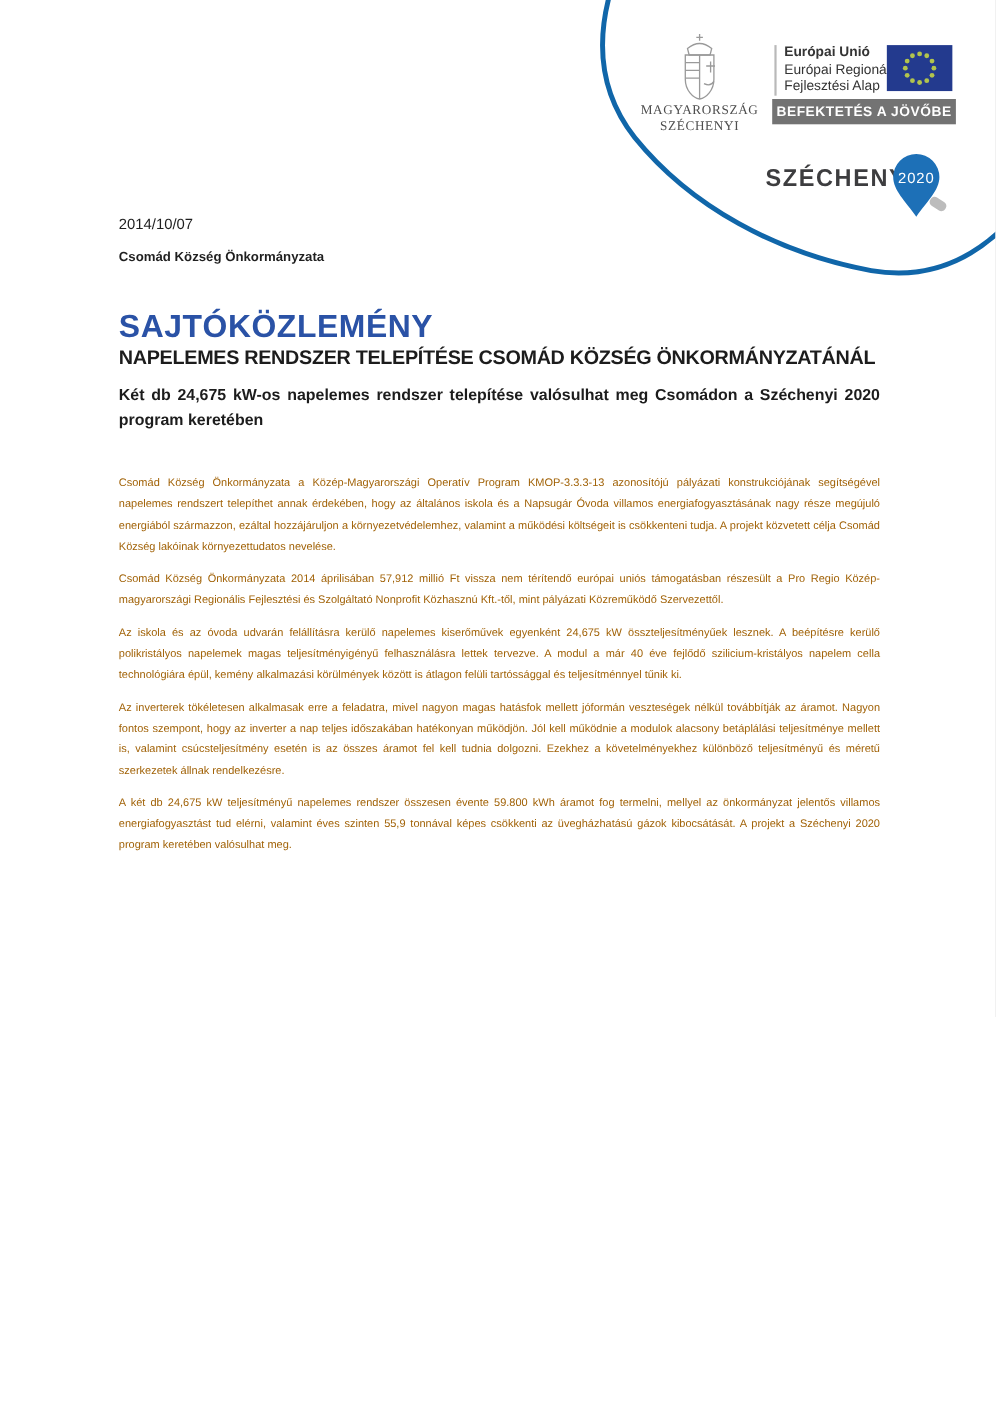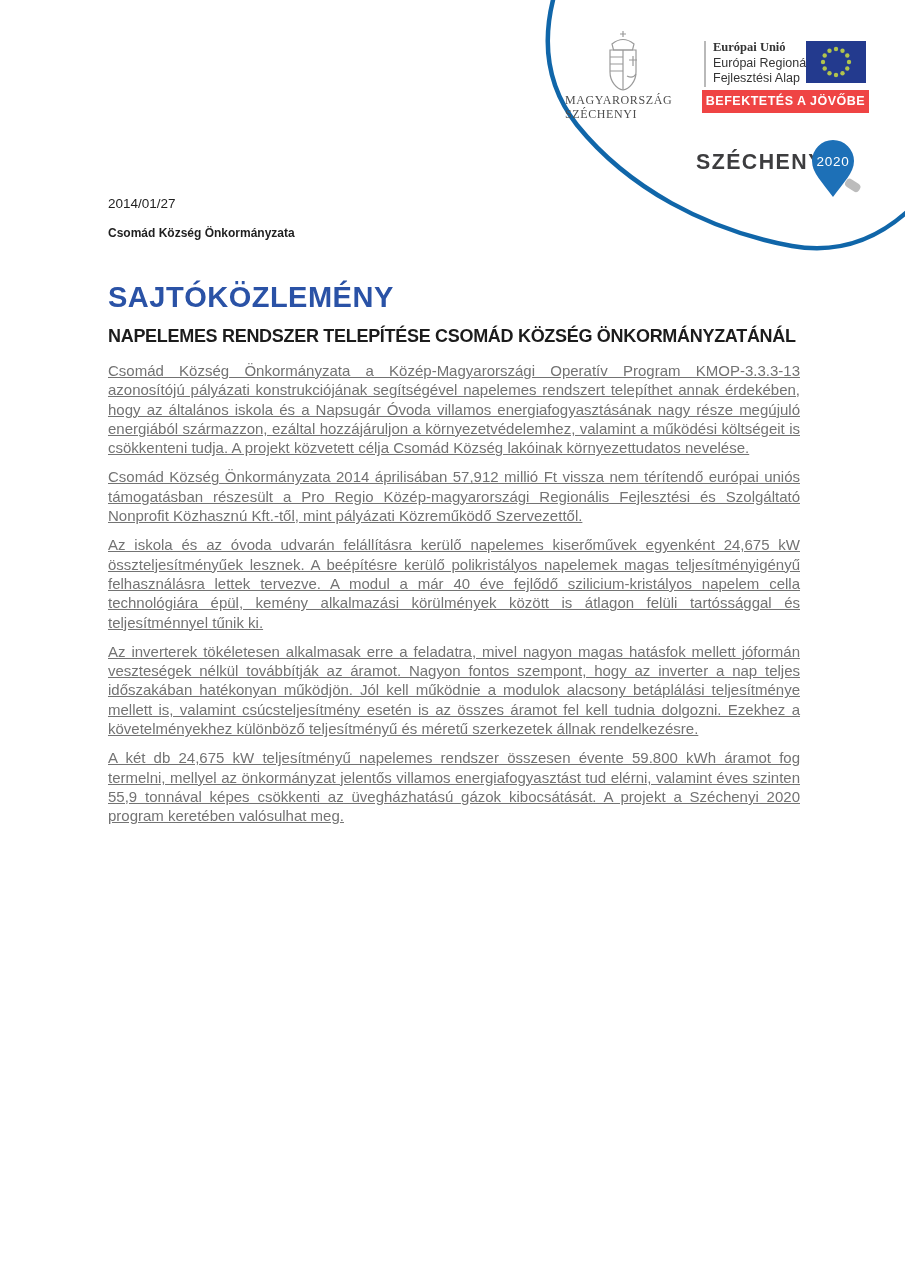--- a/index.html
+++ b/index.html
@@ -13,39 +13,39 @@
     background: #ffffff;
     overflow: hidden;
     margin: 0 auto;
   }
 
   
   .curve-svg { position: absolute; left: 0; top: 0; pointer-events: none; }
 
   
   .gov-block {
-    position: absolute; left: 565px; top: 30px; width: 116px;
-    text-align: left; color: #4e4e4e;
+    position: absolute; left: 578px; top: 30px; width: 116px;
+    text-align: center; color: #4e4e4e;
   }
   .gov-emblem { display: block; margin: 0 auto 2px auto; }
   .gov-name {
     font-family: "Liberation Serif", serif;
     font-size: 12px; line-height: 13.5px; letter-spacing: 0.6px;
     color: #4e4e4e;
   }
 
   .eu-divider {
     position: absolute; left: 704px; top: 41px;
     width: 2px; height: 46px; background: #b9b9b9;
   }
   .eu-text {
     position: absolute; left: 713px; top: 40px;
     font-size: 12.5px; line-height: 15.5px; color: #343434;
   }
-  .eu-text .eu-line1 { font-weight: bold; font-family: Liberation Serif, serif; }
+  .eu-text .eu-line1 { font-weight: bold; }
 
   .eu-flag { position: absolute; left: 806px; top: 41px; }
 
   .banner {
     position: absolute; left: 702px; top: 90px;
     width: 167px; height: 23px;
     color: #ffffff; font-size: 12.5px; font-weight: bold;
     letter-spacing: 0.5px; text-align: center; line-height: 23px;
   }
 
@@ -63,33 +63,33 @@
 
   
   .doc-column {
     position: absolute; left: 108px; top: 196px; width: 692px;
     color: #1f1f1f;
   }
   .doc-date { font-size: 13.5px; margin-bottom: 15px; }
   .doc-org  { font-size: 12px; font-weight: bold; margin-bottom: 41px; }
   .doc-title {
     font-size: 29px; font-weight: bold; letter-spacing: 0.5px;
-    margin-bottom: 12px;
+    margin-bottom: 1px;
   }
   .doc-headline {
     font-size: 18px; font-weight: bold; letter-spacing: -0.3px;
     margin-bottom: 14px; color: #1c1c1c;
   }
   .doc-lead {
     font-size: 14.5px; font-weight: bold; line-height: 21.5px;
     text-align: justify; margin-bottom: 37px; color: #1c1c1c;
   }
   .doc-paragraphs p {
-    font-size: 15px; line-height: 19.3px; text-align: justify;
-    margin-bottom: 10px; color: #737373; text-decoration: underline;
+    font-size: 10px; line-height: 19.3px; text-align: justify;
+    margin-bottom: 10px; color: #a16207;
   }
 </style>
 </head>
 <body>
 
 <div class="page">
 
   <svg class="curve-svg" width="905" height="270" viewBox="0 0 905 270" aria-hidden="true">
     <path d="M 554,-4 C 541,45 548,88 577,125 C 628,188 706,230 792,246 C 838,254 876,240 908,211" fill="none" stroke="#1066a9" stroke-width="4.5"></path>
   </svg>
@@ -128,34 +128,35 @@
       <circle cx="36.5" cy="32.3" r="2.2"></circle>
       <circle cx="30" cy="34" r="2.2"></circle>
       <circle cx="23.5" cy="32.3" r="2.2"></circle>
       <circle cx="18.7" cy="27.5" r="2.2"></circle>
       <circle cx="17" cy="21" r="2.2"></circle>
       <circle cx="18.7" cy="14.5" r="2.2"></circle>
       <circle cx="23.5" cy="9.7" r="2.2"></circle>
     </g>
   </svg>
 
-  <div class="banner" style="background:#ef4444">BEFEKTETÉS A JÖVŐBE</div>
+  <div class="banner" style="background:#737373">BEFEKTETÉS A JÖVŐBE</div>
 
   <div class="szechenyi-wordmark">SZÉCHENYI</div>
   <svg class="szechenyi-pin" width="66" height="60" viewBox="0 0 66 60" aria-hidden="true">
     <rect x="36" y="42" width="16" height="9" rx="4" fill="#bcbcbc" transform="rotate(33 44 46)"></rect>
     <path d="M24,58 C14,44 3,34 3,22 A21,21 0 1 1 45,22 C45,34 34,44 24,58 Z" fill="#1d70b7"></path>
     <text class="pin-year" x="24" y="27" text-anchor="middle">2020</text>
   </svg>
 
   <div class="doc-column">
-    <div class="doc-date">2014/01/27</div>
+    <div class="doc-date">2014/10/07</div>
     <div class="doc-org">Csomád Község Önkormányzata</div>
     <h1 class="doc-title" style="color:#2a52a6">SAJTÓKÖZLEMÉNY</h1>
     <div class="doc-headline">NAPELEMES RENDSZER TELEPÍTÉSE CSOMÁD KÖZSÉG ÖNKORMÁNYZATÁNÁL</div>
+    <div class="doc-lead">Két db 24,675 kW-os napelemes rendszer telepítése valósulhat meg Csomádon a Széchenyi 2020 program keretében</div>
 
     <div class="doc-paragraphs">
       <p>Csomád Község Önkormányzata a Közép-Magyarországi Operatív Program KMOP-3.3.3-13 azonosítójú pályázati konstrukciójának segítségével napelemes rendszert telepíthet annak érdekében, hogy az általános iskola és a Napsugár Óvoda villamos energiafogyasztásának nagy része megújuló energiából származzon, ezáltal hozzájáruljon a környezetvédelemhez, valamint a működési költségeit is csökkenteni tudja. A projekt közvetett célja Csomád Község lakóinak környezettudatos nevelése.</p>
       <p>Csomád Község Önkormányzata 2014 áprilisában 57,912 millió Ft vissza nem térítendő európai uniós támogatásban részesült a Pro Regio Közép-magyarországi Regionális Fejlesztési és Szolgáltató Nonprofit Közhasznú Kft.-től, mint pályázati Közreműködő Szervezettől.</p>
       <p>Az iskola és az óvoda udvarán felállításra kerülő napelemes kiserőművek egyenként 24,675 kW összteljesítményűek lesznek. A beépítésre kerülő polikristályos napelemek magas teljesítményigényű felhasználásra lettek tervezve. A modul a már 40 éve fejlődő szilicium-kristályos napelem cella technológiára épül, kemény alkalmazási körülmények között is átlagon felüli tartóssággal és teljesítménnyel tűnik ki.</p>
       <p>Az inverterek tökéletesen alkalmasak erre a feladatra, mivel nagyon magas hatásfok mellett jóformán veszteségek nélkül továbbítják az áramot. Nagyon fontos szempont, hogy az inverter a nap teljes időszakában hatékonyan működjön. Jól kell működnie a modulok alacsony betáplálási teljesítménye mellett is, valamint csúcsteljesítmény esetén is az összes áramot fel kell tudnia dolgozni. Ezekhez a követelményekhez különböző teljesítményű és méretű szerkezetek állnak rendelkezésre.</p>
       <p>A két db 24,675 kW teljesítményű napelemes rendszer összesen évente 59.800 kWh áramot fog termelni, mellyel az önkormányzat jelentős villamos energiafogyasztást tud elérni, valamint éves szinten 55,9 tonnával képes csökkenti az üvegházhatású gázok kibocsátását. A projekt a Széchenyi 2020 program keretében valósulhat meg.</p>
     </div>
   </div>
 

